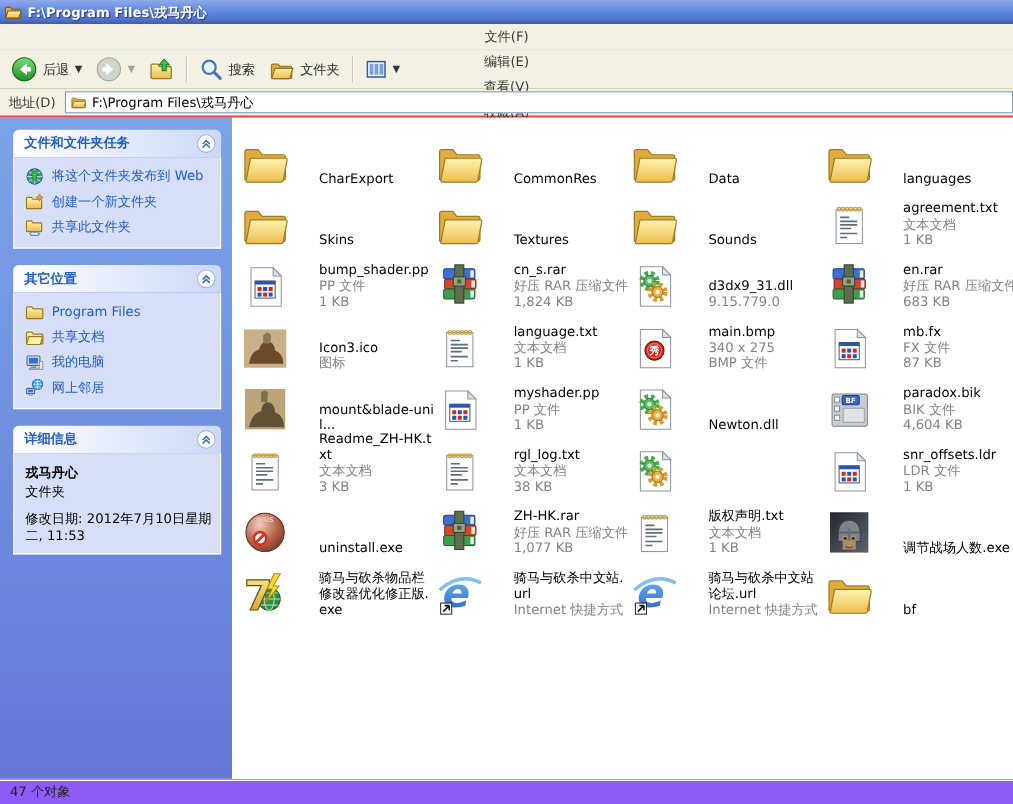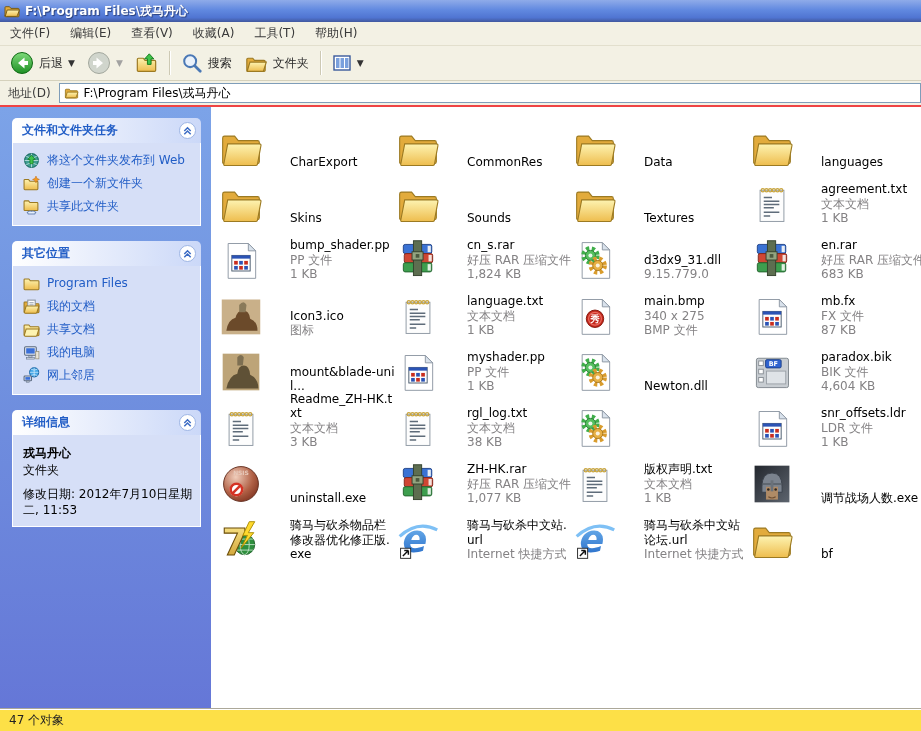--- a/index.html
+++ b/index.html
@@ -6,21 +6,21 @@
   html,body { width: 921px; height: 731px; overflow: hidden; }
   body { font-family: "DejaVu Sans", sans-serif; font-size: 12px; background:#fff; }
 
   
   .titlebar{height:22px;display:flex;align-items:center;gap:5px;padding-left:4px;
     background:linear-gradient(180deg,#8fabe9 0%,#6189e0 45%,#5075d2 80%,#41589e 100%);
     color:#fff;font-weight:bold;text-shadow:1px 1px 1px #2a3f7a;}
   .titlebar svg{flex:0 0 auto}
 
   
-  .menubar{height:24px;display:flex;align-items:center;background:#f3f1e4;border-bottom:1px solid #e2dfcd;}
+  .menubar{height:24px;display:flex;align-items:center;background:#f3f1e4;border-bottom:1px solid #e2dfcd;flex-direction:column;}
   .mitem{padding:3px 10px;color:#3a3a3a;cursor:default}
 
   
   .toolbar{height:35px;display:flex;align-items:center;background:#f3f1e4;border-bottom:1px solid #d5d1bc;padding-left:4px;}
   .tbtn{display:flex;align-items:center;gap:5px;padding:2px 6px;height:30px;border-radius:3px;color:#2a2a2a}
   .tbtn.disabled{opacity:.9}
   .tsep{width:1px;height:24px;background:#cdc9b4;margin:0 5px;box-shadow:1px 0 0 #fff}
   .caret{font-size:9px;color:#333;line-height:1}
   .caret.dim{color:#9a9a9a}
 
@@ -50,21 +50,21 @@
 
   .main{flex:1;background:#fff;padding:7px 0 0 7px;overflow:hidden}
   .files{display:grid;grid-template-columns:repeat(4,177px);grid-auto-rows:56px;}
   .file{display:flex;gap:27px;align-items:flex-end;padding-top:2px;cursor:default}
   .file .fic{width:45px;flex:0 0 45px;display:flex;justify-content:center}
   .file .ftxt{padding-top:3px;max-width:118px;line-height:1.22}
   .fname{color:#000;word-break:break-all}
   .fsub{color:#848284}
 
   
-  .statusbar{height:23px;background:#fde047;border-top:1px solid #aca899;box-shadow:inset 0 1px 0 #fff;
+  .statusbar{height:23px;background:#8b5cf6;border-top:1px solid #aca899;box-shadow:inset 0 1px 0 #fff;
     display:flex;align-items:center;padding:0 9px;color:#222}
 
   svg text{font-family:"DejaVu Sans",sans-serif}
 </style>
 </head>
 <body>
 
 <svg width="0" height="0" style="position:absolute" aria-hidden="true">
 <defs>
   <linearGradient id="gFold" x1="0" y1="0" x2="0" y2="1">
@@ -377,26 +377,20 @@
         </div>
         <div class="panel-b">
           <div class="sitem">
             <svg width="17" height="17">
               <use href="#s-folder"></use>
             </svg>
             <span>Program Files</span>
           </div>
           <div class="sitem">
             <svg width="17" height="17">
-              <use href="#s-my-documents"></use>
-            </svg>
-            <span>我的文档</span>
-          </div>
-          <div class="sitem">
-            <svg width="17" height="17">
               <use href="#s-shared-documents"></use>
             </svg>
             <span>共享文档</span>
           </div>
           <div class="sitem">
             <svg width="17" height="17">
               <use href="#s-my-computer"></use>
             </svg>
             <span>我的电脑</span>
           </div>
@@ -476,31 +470,31 @@
             <div class="fname">Skins</div>
           </div>
         </div>
         <div class="file">
           <span class="fic">
             <svg width="44" height="44">
               <use href="#f-folder"></use>
             </svg>
           </span>
           <div class="ftxt">
+            <div class="fname">Textures</div>
+          </div>
+        </div>
+        <div class="file">
+          <span class="fic">
+            <svg width="44" height="44">
+              <use href="#f-folder"></use>
+            </svg>
+          </span>
+          <div class="ftxt">
             <div class="fname">Sounds</div>
-          </div>
-        </div>
-        <div class="file">
-          <span class="fic">
-            <svg width="44" height="44">
-              <use href="#f-folder"></use>
-            </svg>
-          </span>
-          <div class="ftxt">
-            <div class="fname">Textures</div>
           </div>
         </div>
         <div class="file">
           <span class="fic">
             <svg width="44" height="44">
               <use href="#f-text-file"></use>
             </svg>
           </span>
           <div class="ftxt">
             <div class="fname">agreement.txt</div>

